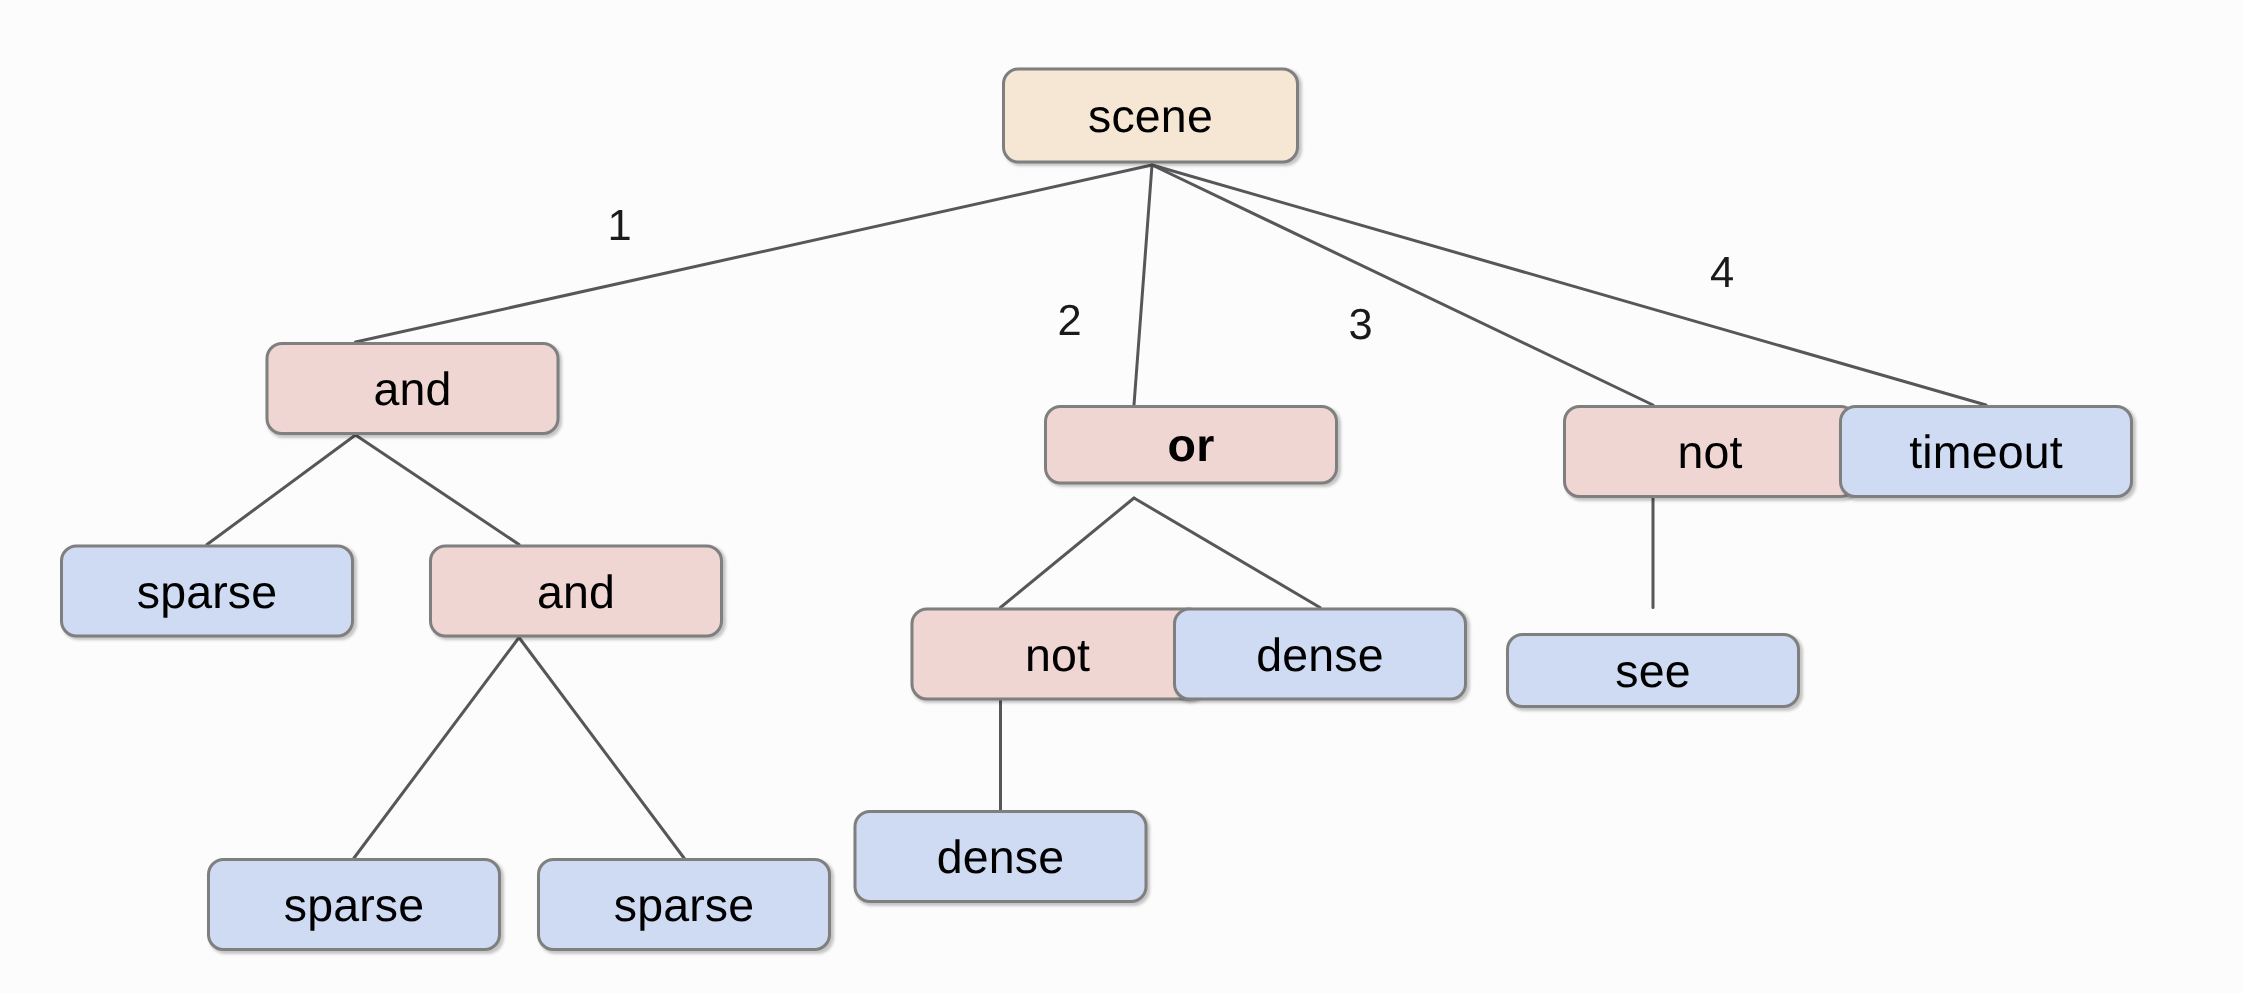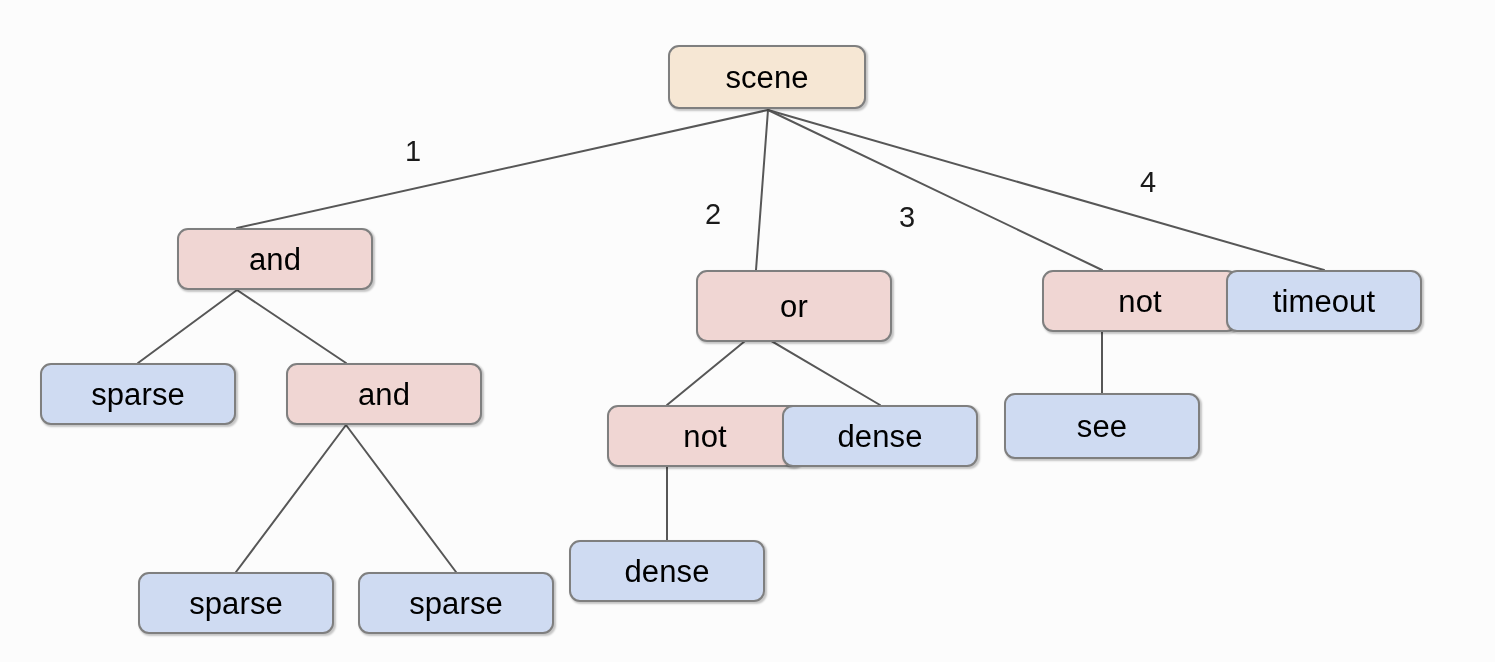--- a/index.html
+++ b/index.html
@@ -70,28 +70,28 @@
       <line x1="346" y1="425" x2="456" y2="572" stroke="#575757" stroke-width="2" stroke-linecap="round"></line>
       <line x1="756" y1="332" x2="667" y2="405" stroke="#575757" stroke-width="2" stroke-linecap="round"></line>
       <line x1="756" y1="332" x2="880" y2="405" stroke="#575757" stroke-width="2" stroke-linecap="round"></line>
       <line x1="667" y1="467" x2="667" y2="540" stroke="#575757" stroke-width="2" stroke-linecap="round"></line>
       <line x1="1102" y1="332" x2="1102" y2="405" stroke="#575757" stroke-width="2" stroke-linecap="round"></line>
     </svg>
 
   <div id="node-layer">
       <div class="node root" style="left: 668px; top: 45px; width: 198px; height: 64px;">scene</div>
       <div class="node op" style="left: 139px; top: 228px; width: 196px; height: 62px;">and</div>
-      <div class="node op" style="left: 658px; top: 270px; width: 196px; height: 72px;">or</div>
+      <div class="node op" style="left: 658px; top: 270px; width: 196px; height: 53px; font-weight: bold;">or</div>
       <div class="node op" style="left: 1004px; top: 270px; width: 196px; height: 62px;">not</div>
       <div class="node leaf" style="left: 1226px; top: 270px; width: 196px; height: 62px; text-align: right;">timeout</div>
       <div class="node leaf" style="left: 40px; top: 363px; width: 196px; height: 62px;">sparse</div>
       <div class="node op" style="left: 248px; top: 363px; width: 196px; height: 62px;">and</div>
       <div class="node op" style="left: 569px; top: 405px; width: 196px; height: 62px;">not</div>
       <div class="node leaf" style="left: 782px; top: 405px; width: 196px; height: 62px;">dense</div>
-      <div class="node leaf" style="left: 1004px; top: 393px; width: 196px; height: 66px;">see</div>
+      <div class="node leaf" style="left: 1004px; top: 422px; width: 196px; height: 50px;">see</div>
       <div class="node leaf" style="left: 569px; top: 540px; width: 196px; height: 62px;">dense</div>
       <div class="node leaf" style="left: 138px; top: 572px; width: 196px; height: 62px;">sparse</div>
       <div class="node leaf" style="left: 358px; top: 572px; width: 196px; height: 62px;">sparse</div>
     </div>
 
   <div id="label-layer">
       <div class="edge-label" style="left: 405px; top: 137px;">1</div>
       <div class="edge-label" style="left: 705px; top: 200px;">2</div>
       <div class="edge-label" style="left: 899px; top: 203px;">3</div>
       <div class="edge-label" style="left: 1140px; top: 168px;">4</div>

